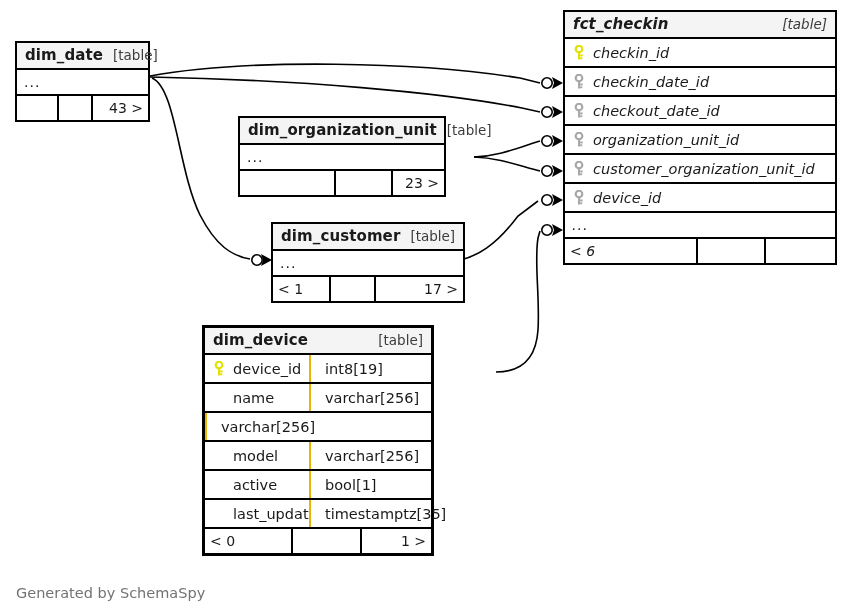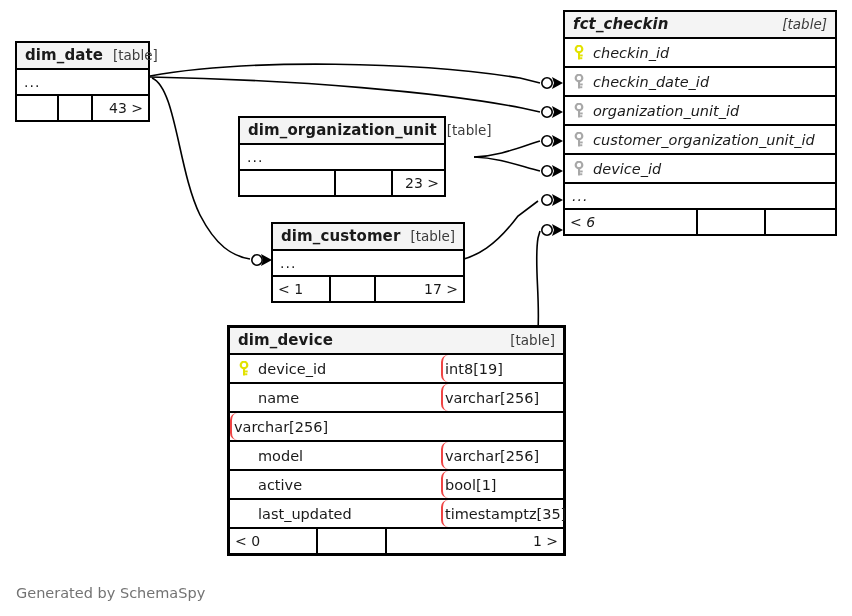--- a/index.html
+++ b/index.html
@@ -79,28 +79,27 @@
 
   .col-name {
     display: flex;
     align-items: center;
     padding-left: 7px;
     flex: 1 1 auto;
     white-space: nowrap;
     overflow: hidden;
   }
   .col-type {
-    padding-left: 2px;
-    border-left: 2px solid #ef4444;
+    padding-left: 14px;
+    border-left: 2px solid #eab308;
     box-sizing: border-box;
     white-space: nowrap;
     display: flex;
     align-items: center;
     height: 100%;
-    border-radius: 7px;
   }
 
   .key-icon {
     width: 14px;
     height: 16px;
     margin-right: 7px;
     flex: 0 0 auto;
     display: inline-block;
   }
   .key-spacer {
@@ -269,74 +268,87 @@
               <circle cx="7" cy="4" r="3.3" fill="none" stroke="#a8a8a8" stroke-width="2.2"></circle>
               <rect x="6" y="6.5" width="2.1" height="8" fill="#a8a8a8"></rect>
               <rect x="8.1" y="9.5" width="2.6" height="1.9" fill="#a8a8a8"></rect>
               <rect x="8.1" y="12.3" width="2.2" height="1.9" fill="#a8a8a8"></rect>
             </svg>
         </span>
         <span>checkin_date_id</span>
       </span>
     </div>
 
-
     <div class="tbl-row">
       <span class="col-name">
         <span class="key-icon">
           <svg viewBox="0 0 14 16" width="14" height="16">
               <circle cx="7" cy="4" r="3.3" fill="none" stroke="#a8a8a8" stroke-width="2.2"></circle>
               <rect x="6" y="6.5" width="2.1" height="8" fill="#a8a8a8"></rect>
               <rect x="8.1" y="9.5" width="2.6" height="1.9" fill="#a8a8a8"></rect>
               <rect x="8.1" y="12.3" width="2.2" height="1.9" fill="#a8a8a8"></rect>
             </svg>
         </span>
-        <span>organization_unit_id</span>
+        <span>checkout_date_id</span>
       </span>
     </div>
 
     <div class="tbl-row">
       <span class="col-name">
         <span class="key-icon">
           <svg viewBox="0 0 14 16" width="14" height="16">
               <circle cx="7" cy="4" r="3.3" fill="none" stroke="#a8a8a8" stroke-width="2.2"></circle>
               <rect x="6" y="6.5" width="2.1" height="8" fill="#a8a8a8"></rect>
               <rect x="8.1" y="9.5" width="2.6" height="1.9" fill="#a8a8a8"></rect>
               <rect x="8.1" y="12.3" width="2.2" height="1.9" fill="#a8a8a8"></rect>
             </svg>
         </span>
-        <span>customer_organization_unit_id</span>
-      </span>
-    </div>
-
+        <span>organization_unit_id</span>
+      </span>
+    </div>
 
     <div class="tbl-row">
       <span class="col-name">
         <span class="key-icon">
           <svg viewBox="0 0 14 16" width="14" height="16">
               <circle cx="7" cy="4" r="3.3" fill="none" stroke="#a8a8a8" stroke-width="2.2"></circle>
               <rect x="6" y="6.5" width="2.1" height="8" fill="#a8a8a8"></rect>
               <rect x="8.1" y="9.5" width="2.6" height="1.9" fill="#a8a8a8"></rect>
               <rect x="8.1" y="12.3" width="2.2" height="1.9" fill="#a8a8a8"></rect>
             </svg>
         </span>
+        <span>customer_organization_unit_id</span>
+      </span>
+    </div>
+
+
+    <div class="tbl-row">
+      <span class="col-name">
+        <span class="key-icon">
+          <svg viewBox="0 0 14 16" width="14" height="16">
+              <circle cx="7" cy="4" r="3.3" fill="none" stroke="#a8a8a8" stroke-width="2.2"></circle>
+              <rect x="6" y="6.5" width="2.1" height="8" fill="#a8a8a8"></rect>
+              <rect x="8.1" y="9.5" width="2.6" height="1.9" fill="#a8a8a8"></rect>
+              <rect x="8.1" y="12.3" width="2.2" height="1.9" fill="#a8a8a8"></rect>
+            </svg>
+        </span>
         <span>device_id</span>
       </span>
     </div>
 
     <div class="ellipsis-row">...</div>
 
     <div class="tbl-footer">
       <div class="foot-cell foot-left" style="width:133px;">&lt; 6</div>
       <div class="foot-cell" style="width:68px;"></div>
       <div class="foot-cell foot-right" style="flex:1 1 auto;"></div>
     </div>
   </div>
 
-  <div class="table-box focal" style="left:227px; top:325px; width:339px;">
+  <div class="table-box focal" style="left:202px; top:325px; width:232px;">
     <div class="tbl-header">
       <span class="tbl-name">dim_device</span>
       <span class="tbl-tag">[table]</span>
     </div>
 
     <div class="tbl-row">
       <span class="col-name">
         <span class="key-icon">
           <svg viewBox="0 0 14 16" width="14" height="16">
               <circle cx="7" cy="4" r="3.3" fill="none" stroke="#e2e200" stroke-width="2.2"></circle>

